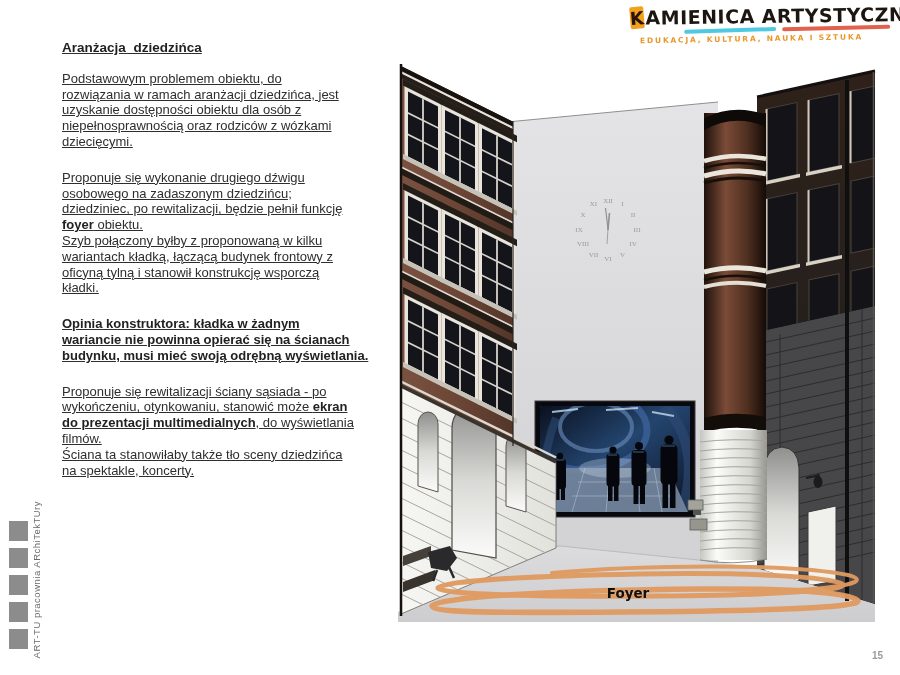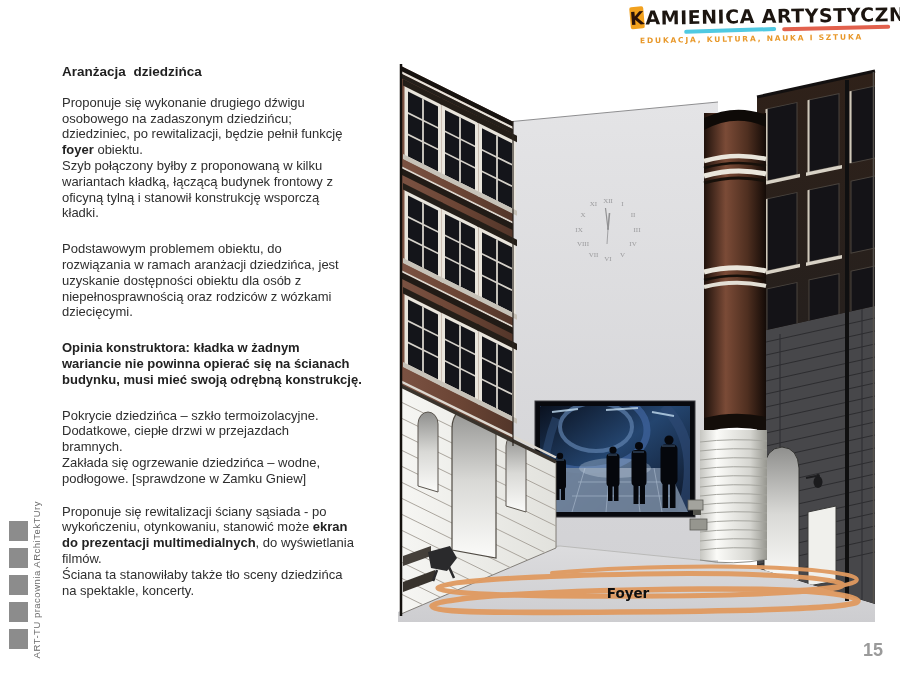--- a/index.html
+++ b/index.html
@@ -14,34 +14,34 @@
   .k-box{display:inline-flex;width:22px;height:22px;background:#f2a11e;color:#2a1208;align-items:center;
       justify-content:center;font-size:18px;border-radius:2px;transform:rotate(-4deg);margin-right:1px;}
   .logo-word2{margin-left:7px;}
   .ul{position:absolute;height:4px;border-radius:2px;}
   .ul-cyan{left:54px;top:23px;width:92px;background:#4fc9e2;transform:rotate(-1deg);}
   .ul-red{left:152px;top:22px;width:108px;background:#e2614d;transform:rotate(-.5deg);}
   .logo-subtitle{margin-top:7px;margin-left:10px;font-size:7.5px;font-weight:bold;letter-spacing:1.8px;
       color:#e8982a;font-family:"DejaVu Sans",sans-serif;transform:rotate(-1deg);white-space:nowrap;}
 
   
-  .text-col{position:absolute;left:62px;top:64px;width:348px;color:#2e2e2e;font-size:13px;line-height:15.8px;}
+  .text-col{position:absolute;left:62px;top:40px;width:348px;color:#2e2e2e;font-size:13px;line-height:15.8px;text-decoration:underline;}
   .text-col h1{font-size:13.5px;margin:0 0 15px 0;font-weight:bold;word-spacing:4px;color:#1f1f1f;}
   .text-col p{margin:0 0 20px 0;white-space:pre-line;}
   .text-col p.tight{margin-bottom:17px;}
   .text-col .b{font-weight:bold;color:#222;}
 
   
   .squares{position:absolute;left:9px;top:521px;display:flex;flex-direction:column;gap:7px;}
   .square{width:19px;height:20px;background:#8c8c8c;}
   .vtext{position:absolute;left:31px;bottom:17px;writing-mode:vertical-rl;transform:rotate(180deg);
       font-size:9.5px;letter-spacing:.5px;color:#6a6a6a;}
 
   
-  .pagenum{position:absolute;right:17px;bottom:14px;font-size:18px;font-weight:600;color:#9a9a9a;}
+  .pagenum{position:absolute;right:17px;bottom:14px;font-size:10px;font-weight:600;color:#9a9a9a;}
 
   
   .rendering{position:absolute;left:398px;top:58px;width:482px;height:566px;}
 </style>
 </head>
 <body>
 
 <div class="slide">
 
   <header class="logo">
@@ -52,41 +52,36 @@
         <span>AMIENICA</span>
         <span class="logo-word2">ARTYSTYCZNA</span>
       <span class="ul ul-cyan"></span>
       <span class="ul ul-red"></span>
     </div>
     <div class="logo-subtitle">EDUKACJA, KULTURA, NAUKA I SZTUKA</div>
   </header>
 
   <main class="text-col">
     <h1>Aranżacja dziedzińca</h1>
+    <p><span>Podstawowym problemem obiektu, do
+rozwiązania w ramach aranżacji dziedzińca, jest
+uzyskanie dostępności obiektu dla osób z
+niepełnosprawnością oraz rodziców z wózkami
+dziecięcymi.</span></p>
     <p><span>Proponuje się wykonanie drugiego dźwigu
 osobowego na zadaszonym dziedzińcu;
 dziedziniec, po rewitalizacji, będzie pełnił funkcję
 </span><span class="b">foyer</span><span> obiektu.
 Szyb połączony byłby z proponowaną w kilku
 wariantach kładką, łączącą budynek frontowy z
 oficyną tylną i stanowił konstrukcję wsporczą
 kładki.</span></p>
-    <p><span>Podstawowym problemem obiektu, do
-rozwiązania w ramach aranżacji dziedzińca, jest
-uzyskanie dostępności obiektu dla osób z
-niepełnosprawnością oraz rodziców z wózkami
-dziecięcymi.</span></p>
     <p><span class="b">Opinia konstruktora: kładka w żadnym
 wariancie nie powinna opierać się na ścianach
-budynku, musi mieć swoją odrębną konstrukcję.</span></p>
-    <p class="tight"><span>Pokrycie dziedzińca – szkło termoizolacyjne.
-Dodatkowe, ciepłe drzwi w przejazdach
-bramnych.
-Zakłada się ogrzewanie dziedzińca – wodne,
-podłogowe. [sprawdzone w Zamku Gniew]</span></p>
+budynku, musi mieć swoją odrębną wyświetlania.</span></p>
     <p><span>Proponuje się rewitalizacji ściany sąsiada -  po
 wykończeniu, otynkowaniu, stanowić może </span><span class="b">ekran
 do prezentacji multimedialnych</span><span>,  do wyświetlania
 filmów.
 Ściana ta stanowiłaby także tło sceny dziedzińca
 na spektakle, koncerty.</span></p>
   </main>
 
   <div class="squares">
       <div class="square"></div>

